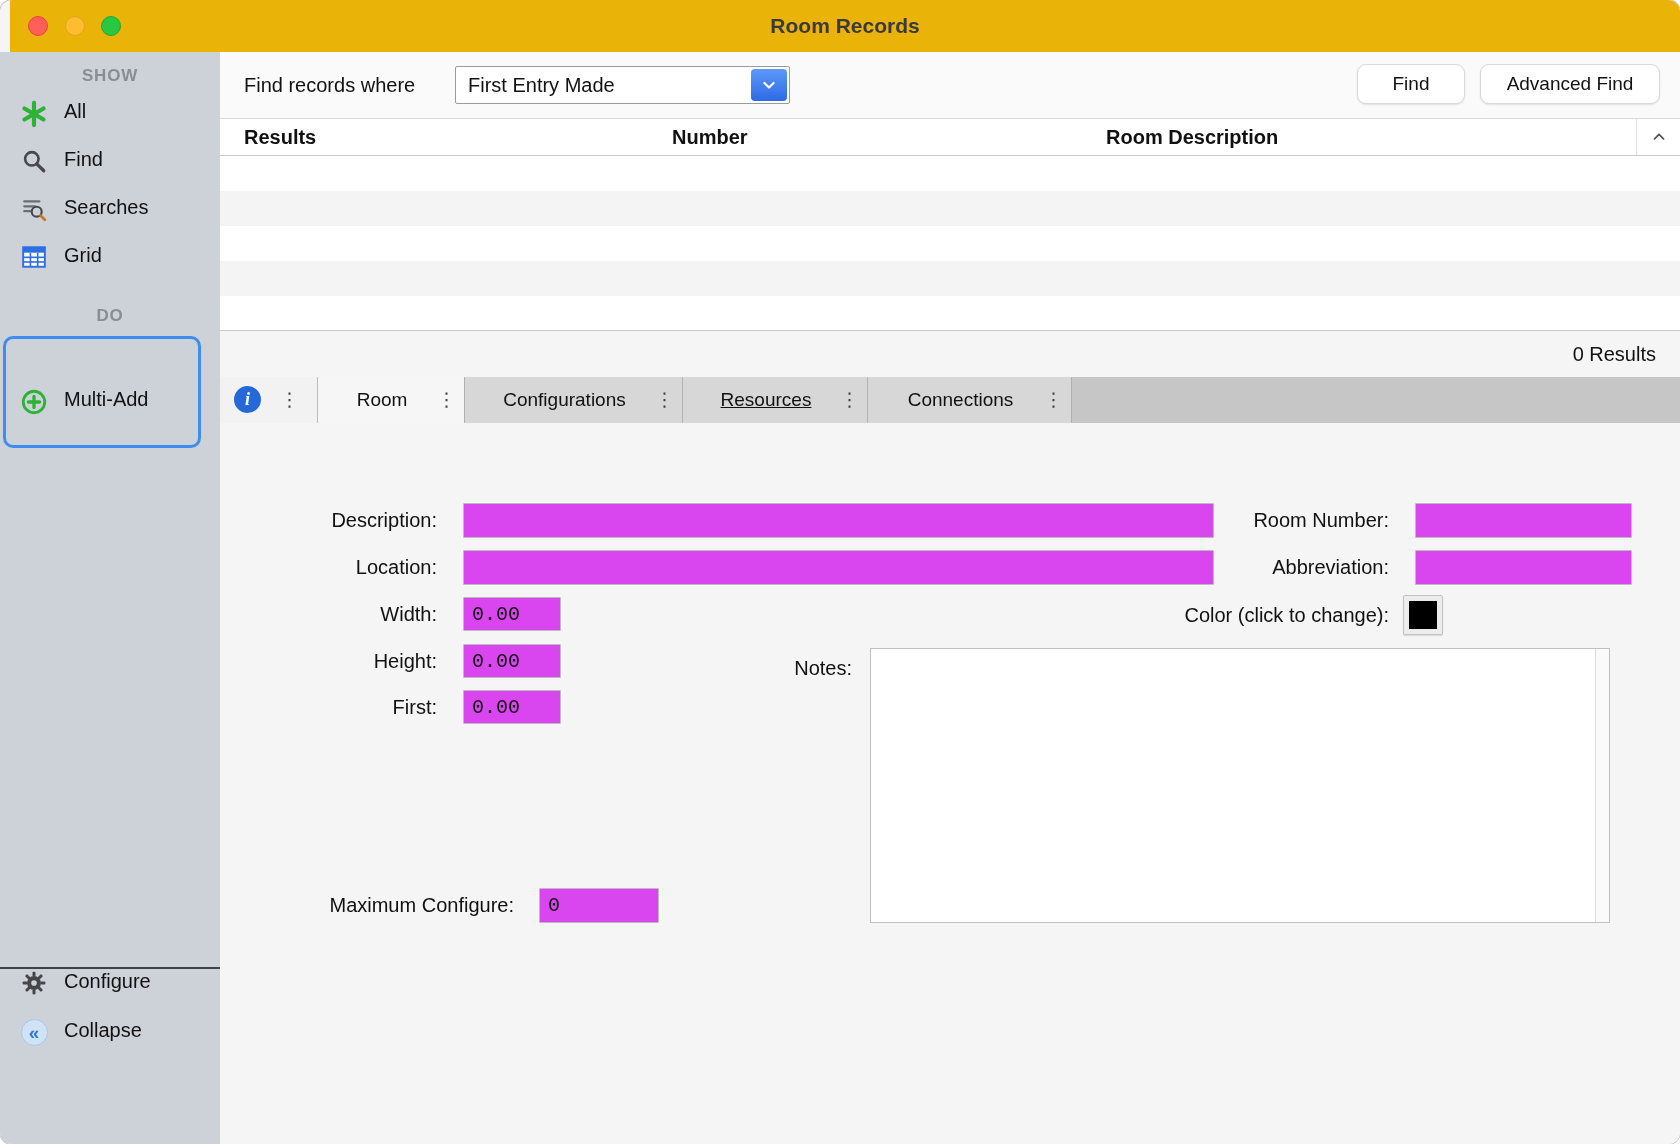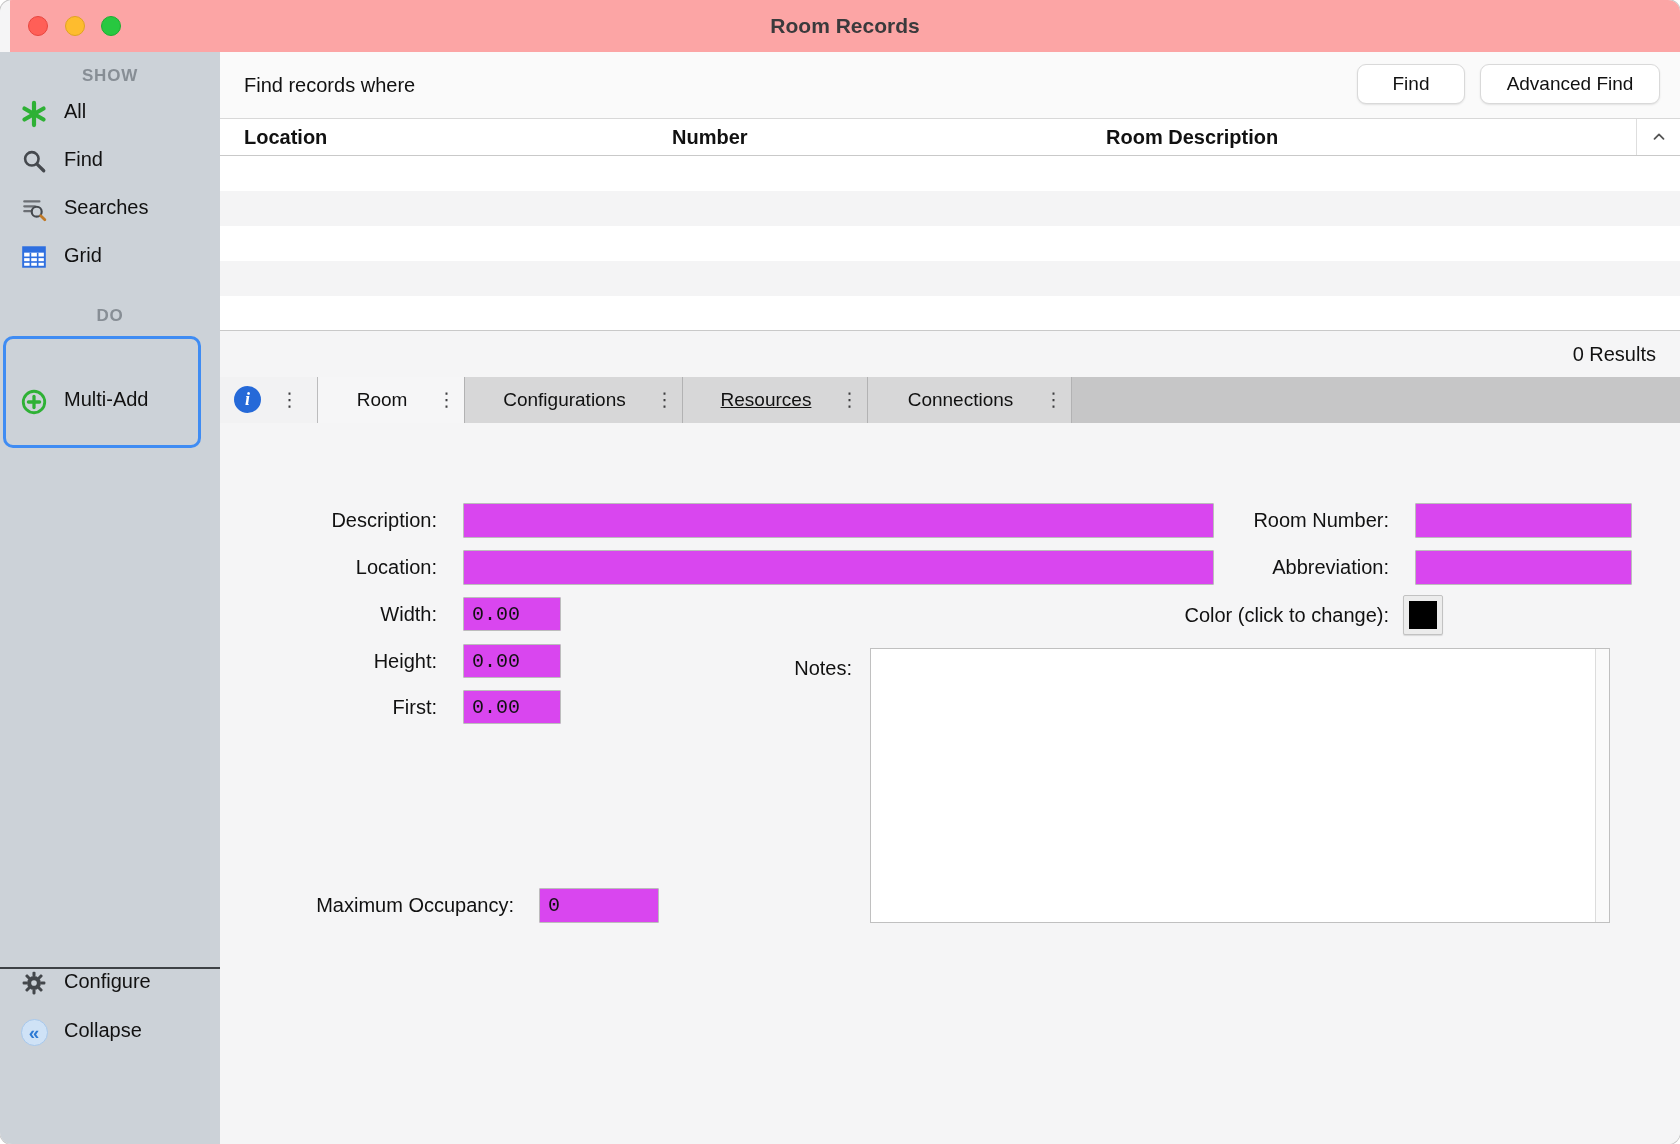--- a/index.html
+++ b/index.html
@@ -1,21 +1,21 @@
 <!DOCTYPE html>
 <html><head>
 <meta charset="utf-8">
 <style>
   * { margin:0; padding:0; box-sizing:border-box; }
   body { background:#ffffff; font-family:"Liberation Sans", sans-serif; }
   .window { position:relative; width:1680px; height:1144px; background:#f5f5f6;
             border-radius:12px; overflow:hidden; box-shadow:0 0 0 1px #c6c6c6; }
 
   
-  .titlebar { position:absolute; top:0; left:10px; right:0; height:52px; background:#fca5a5;padding-left:15px; }
+  .titlebar { position:absolute; top:0; left:10px; right:0; height:52px; background:#eab308;padding-left:15px; }
   .title { position:absolute; top:0; left:0; right:0; height:52px; line-height:52px;
            text-align:center; font-size:21px; font-weight:bold; color:#3a3a3c; }
   .traffic { position:absolute; top:16px; width:20px; height:20px; border-radius:50%; }
   .t-close { left:18px; background:#ff5f57; border:1px solid #e8463f; }
   .t-min   { left:55px; background:#febc2e; border:1px solid #dfa322; }
   .t-zoom  { left:91px; background:#28c840; border:1px solid #1dad33; }
 
   
   .sidebar { position:absolute; top:52px; left:0; width:220px; bottom:0; background:#ccd2d8; }
   .sb-header { position:absolute; left:0; width:100%; height:28px; line-height:28px;
@@ -217,26 +217,34 @@
     <div class="sb-item" style="top:967px;">
       <span class="sb-icon">
         <span class="circle-collapse">«</span>
       </span>
       <span>Collapse</span>
     </div>
   </div>
 
   <div class="findbar">
     <div class="fb-label">Find records where</div>
+    <div class="dropdown">
+      <span class="dd-text">First Entry Made</span>
+      <span class="dd-btn">
+        <svg viewBox="0 0 24 24" width="20" height="20">
+            <polyline points="6.5,9.5 12,15 17.5,9.5" fill="none" stroke="#fff" stroke-width="2.6" stroke-linecap="round" stroke-linejoin="round"></polyline>
+          </svg>
+      </span>
+    </div>
     <div class="btn btn-find">Find</div>
     <div class="btn btn-adv">Advanced Find</div>
   </div>
 
   <div class="table-header">
-    <div class="th th-1">Location</div>
+    <div class="th th-1">Results</div>
     <div class="th th-2">Number</div>
     <div class="th th-3">Room Description</div>
     <div class="sort-cell">
       <svg viewBox="0 0 24 24" width="18" height="18">
           <polyline points="6,14.5 12,8.5 18,14.5" fill="none" stroke="#555" stroke-width="2.4" stroke-linecap="round" stroke-linejoin="round"></polyline>
         </svg>
     </div>
   </div>
   <div class="table-body">
     <div class="t-row"></div>
@@ -299,17 +307,17 @@
 
     <div class="flabel lbl-notes">Notes:</div>
     <div class="notes-wrap">
       <textarea class="notes-area" style=""></textarea>
       <div class="notes-scroll"></div>
     </div>
 
     <div class="flabel lbl-l">First:</div>
     <input class="tinput in-l" value="0.00" style="">
 
-    <div class="flabel lbl-mocc">Maximum Occupancy:</div>
+    <div class="flabel lbl-mocc">Maximum Configure:</div>
     <input class="tinput in-mocc" value="0" style="">
   </div>
 
 </div>
 
 </body></html>

